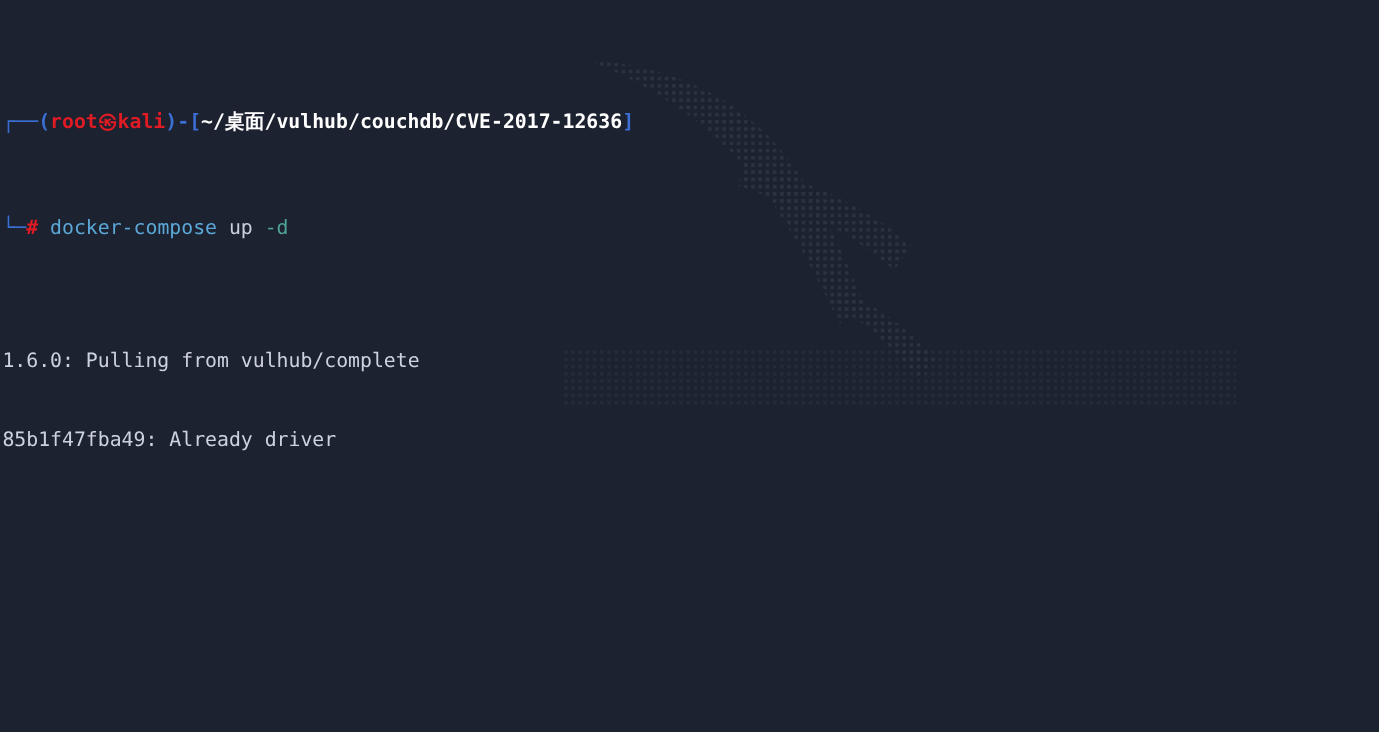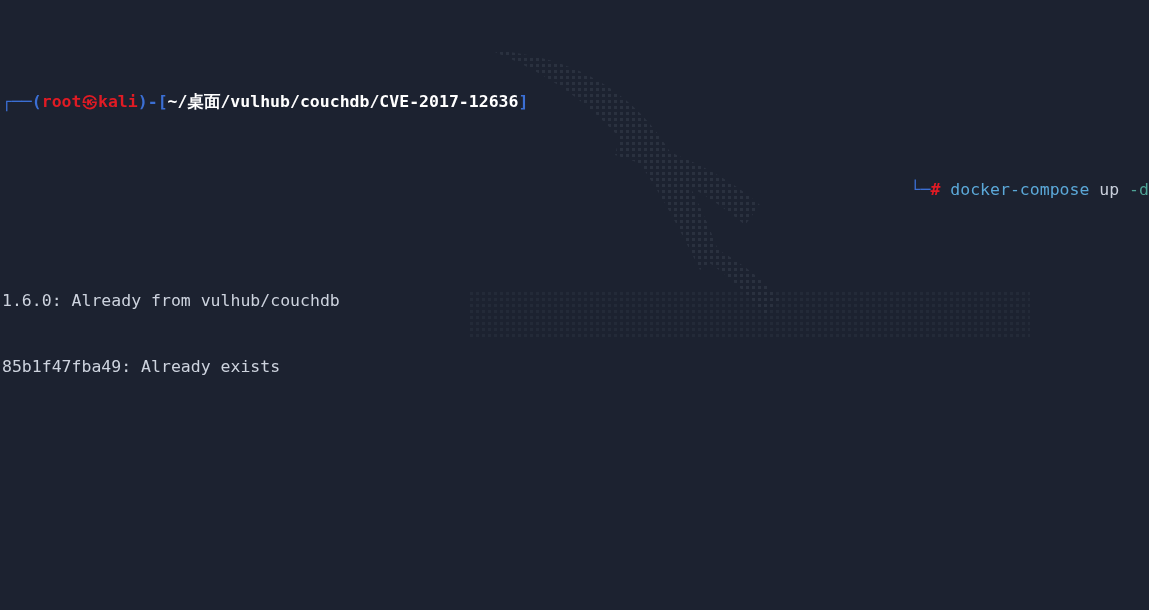--- a/index.html
+++ b/index.html
@@ -56,21 +56,21 @@
   .ppath    { color: #ffffff; font-weight: bold; }
   .pcorner  { color: #3b6fd4; font-weight: bold; }
   .phash    { color: #e01b24; font-weight: bold; }
 
   .cmd      { color: #5ba8d8; }
   .cmdarg   { color: #c9cfdb; }
   .cmdflag  { color: #4ea396; }
   .out      { color: #cdd3de; }
 
   .prompt-line { padding-left: 2px; }
-  .cont-line   { padding-left: 2px; text-align: right; }
+  .cont-line   { padding-left: 2px; }
 </style>
 </head>
 <body>
 
 <div id="terminal">
 
   <svg id="watermark" viewBox="0 0 600 330" xmlns="http://www.w3.org/2000/svg">
     <defs>
       <pattern id="dots" width="6" height="6" patternUnits="userSpaceOnUse">
         <rect width="3" height="3" fill="#39404f"></rect>
@@ -84,22 +84,22 @@
   </svg>
 
   <div id="screen">
 
     
     <div class="line prompt-line"><span class="pcorner">┌──</span><span class="pbracket">(</span><span class="pred">root</span><span class="pred">㉿</span><span class="pred">kali</span><span class="pbracket">)</span><span class="pbracket">-</span><span class="pbracket">[</span><span class="ppath">~/桌面/vulhub/couchdb/CVE-2017-12636</span><span class="pbracket">]</span></div>
 
     <div class="line cont-line"><span class="pcorner">└─</span><span class="phash">#</span><span class="cmdarg"> </span><span class="cmd">docker-compose</span><span class="cmdarg"> up</span><span class="cmdflag"> -d</span></div>
 
     
-    <div class="line out">1.6.0: Already from vulhub/couchdb</div>
-    <div class="line out">85b1f47fba49: Already exists</div>
+    <div class="line out">1.6.0: Pulling from vulhub/complete</div>
+    <div class="line out">85b1f47fba49: Already driver</div>
     
     
     
     
     
     
     
 
     
 

